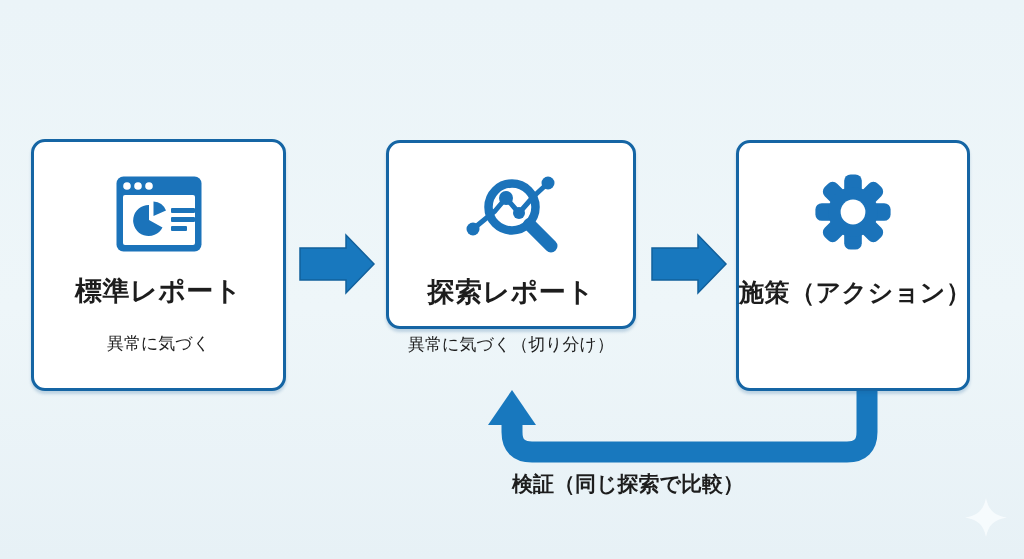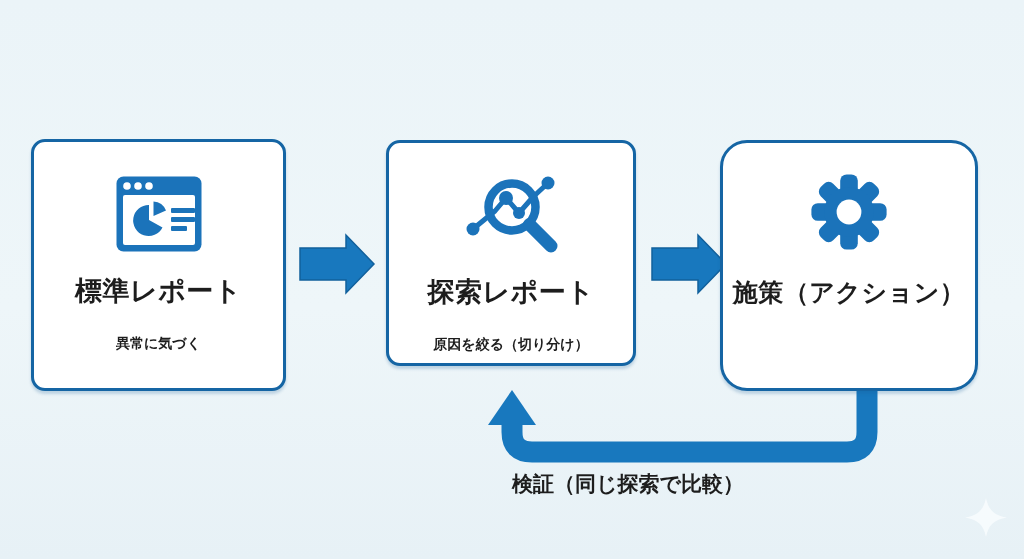--- a/index.html
+++ b/index.html
@@ -14,39 +14,39 @@
   .step-card{
     position:absolute;
     box-sizing:border-box;
     background:var(--card_bg,#ffffff);
     border:3px solid var(--card_border,#1565a4);
     border-radius:14px;
     box-shadow:0 3px 3px rgba(21,92,148,0.22);
     z-index:2;
   }
   .card-1{left:31px;top:139px;width:255px;height:252px;}
-  .card-2{left:386px;top:140px;width:250px;height:226px;}
-  .card-3{left:720px;top:140px;width:258px;height:251px;border-radius:27px;}
+  .card-2{left:386px;top:140px;width:250px;height:189px;}
+  .card-3{left:736px;top:140px;width:234px;height:251px;}
   .step-icon{position:absolute;left:50%;transform:translateX(-50%);}
   .card-1 .step-icon{top:33px;}
   .card-2 .step-icon{top:18px;}
   .card-3 .step-icon{top:29px;}
   .step-title{
     position:absolute;top:134px;left:0;right:0;
     text-align:center;
     font-size:27px;line-height:30px;font-weight:bold;
     color:var(--text_dark,#1d1d1d);
     white-space:nowrap;
     letter-spacing:0.5px;
   }
   .card-3 .step-title{font-size:25px;}
   .step-subtitle{
     position:absolute;top:190px;left:0;right:0;
     text-align:center;
-    font-size:14px;line-height:23px;font-weight:bold;
+    font-size:17px;line-height:23px;font-weight:normal;
     color:var(--text_dark,#1d1d1d);
     white-space:nowrap;
   }
   .feedback-label{
     position:absolute;left:512px;top:472px;width:360px;
     text-align:left;
     font-size:21px;line-height:24px;font-weight:bold;
     color:var(--text_dark,#1d1d1d);
     white-space:nowrap;
     z-index:2;
@@ -99,21 +99,21 @@
         <path d="M70.5 63.5 L92 85" stroke-width="13"></path>
       </g>
       <g style="fill:var(--icon_blue,#1b73ba)">
         <circle cx="14" cy="68" r="6.5"></circle>
         <circle cx="89" cy="22" r="6.5"></circle>
         <circle cx="47" cy="37" r="7"></circle>
         <circle cx="60" cy="52" r="6"></circle>
       </g>
     </svg>
     <div class="step-title">探索レポート</div>
-    <div class="step-subtitle">原因を絞る（切り分け）</div>
+    <div class="step-subtitle">異常に気づく（切り分け）</div>
   </div>
 
   <div class="step-card card-3">
     <svg class="step-icon" width="80" height="80" viewBox="0 0 100 100" xmlns="http://www.w3.org/2000/svg">
       <g style="fill:var(--icon_blue,#1b73ba)">
         <rect x="39" y="3" width="22" height="94" rx="8"></rect>
         <rect x="39" y="3" width="22" height="94" rx="8" transform="rotate(45 50 50)"></rect>
         <rect x="39" y="3" width="22" height="94" rx="8" transform="rotate(90 50 50)"></rect>
         <rect x="39" y="3" width="22" height="94" rx="8" transform="rotate(135 50 50)"></rect>
         <circle cx="50" cy="50" r="31"></circle>

